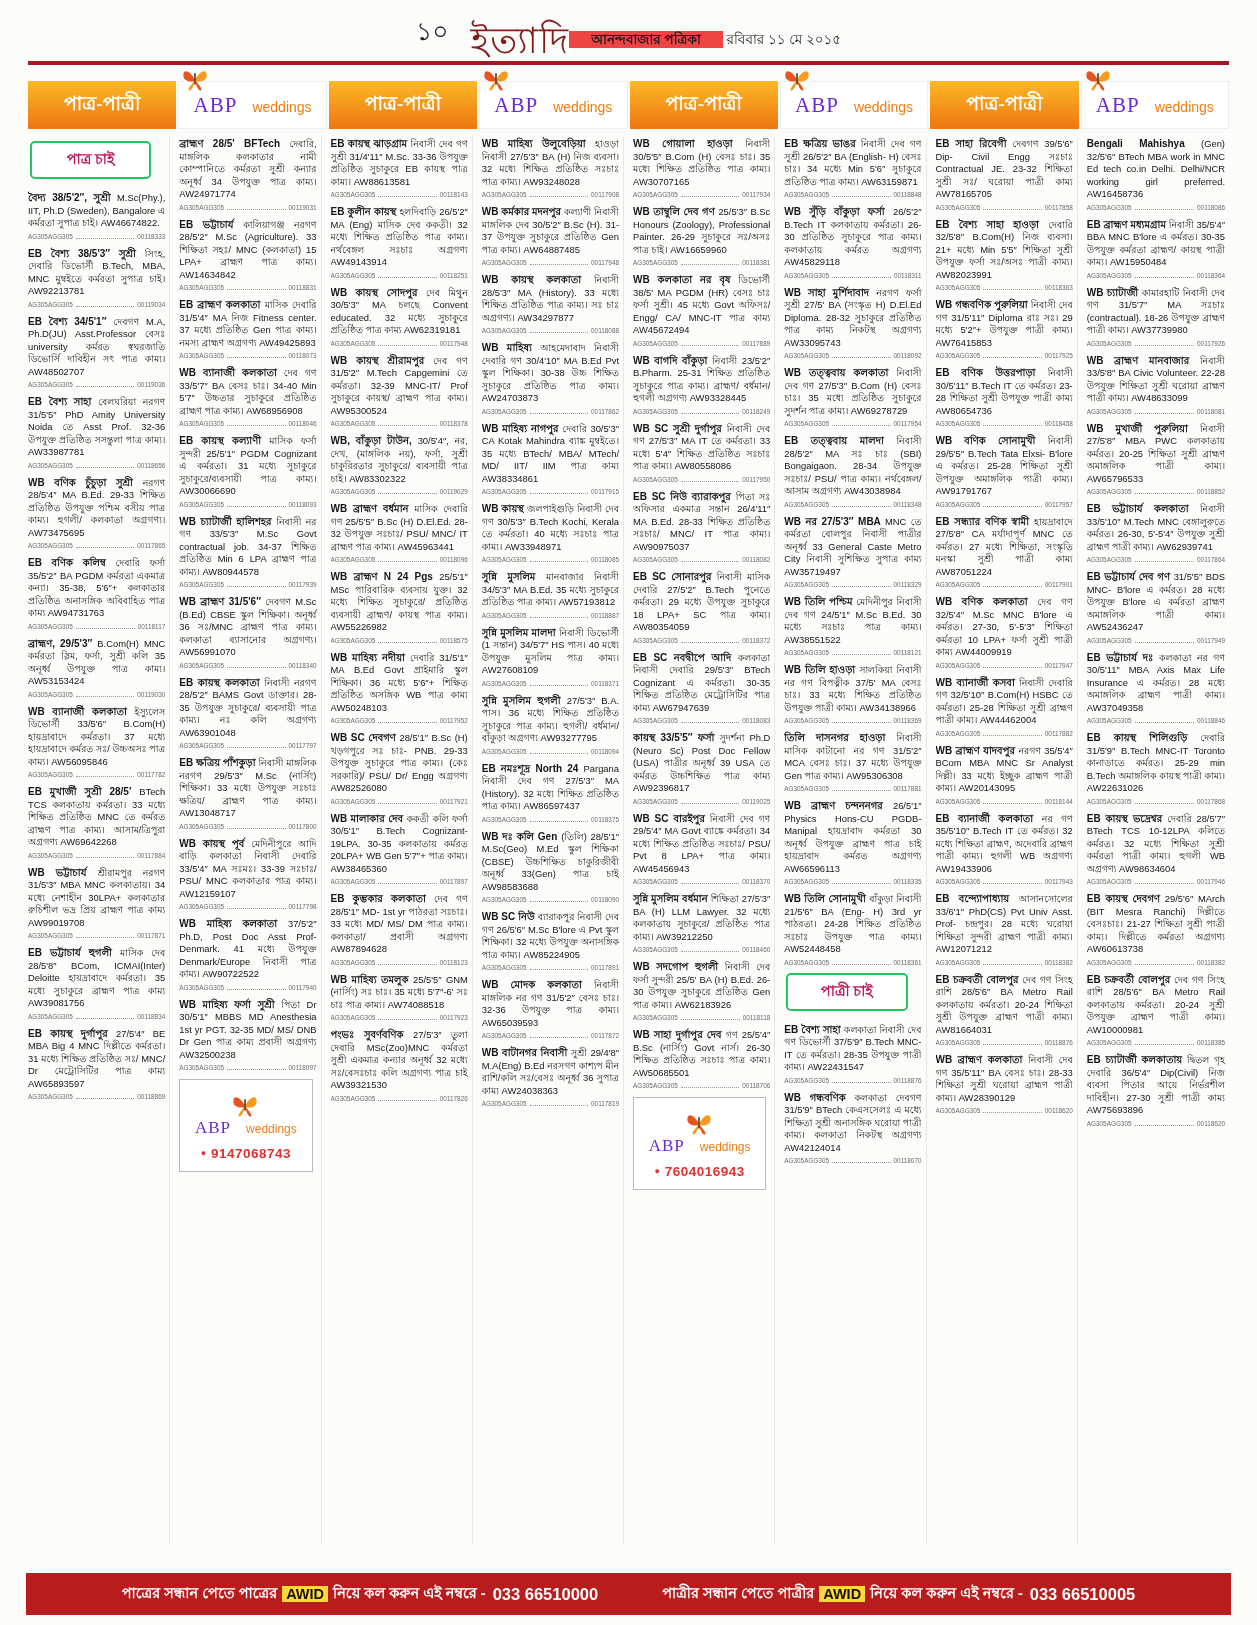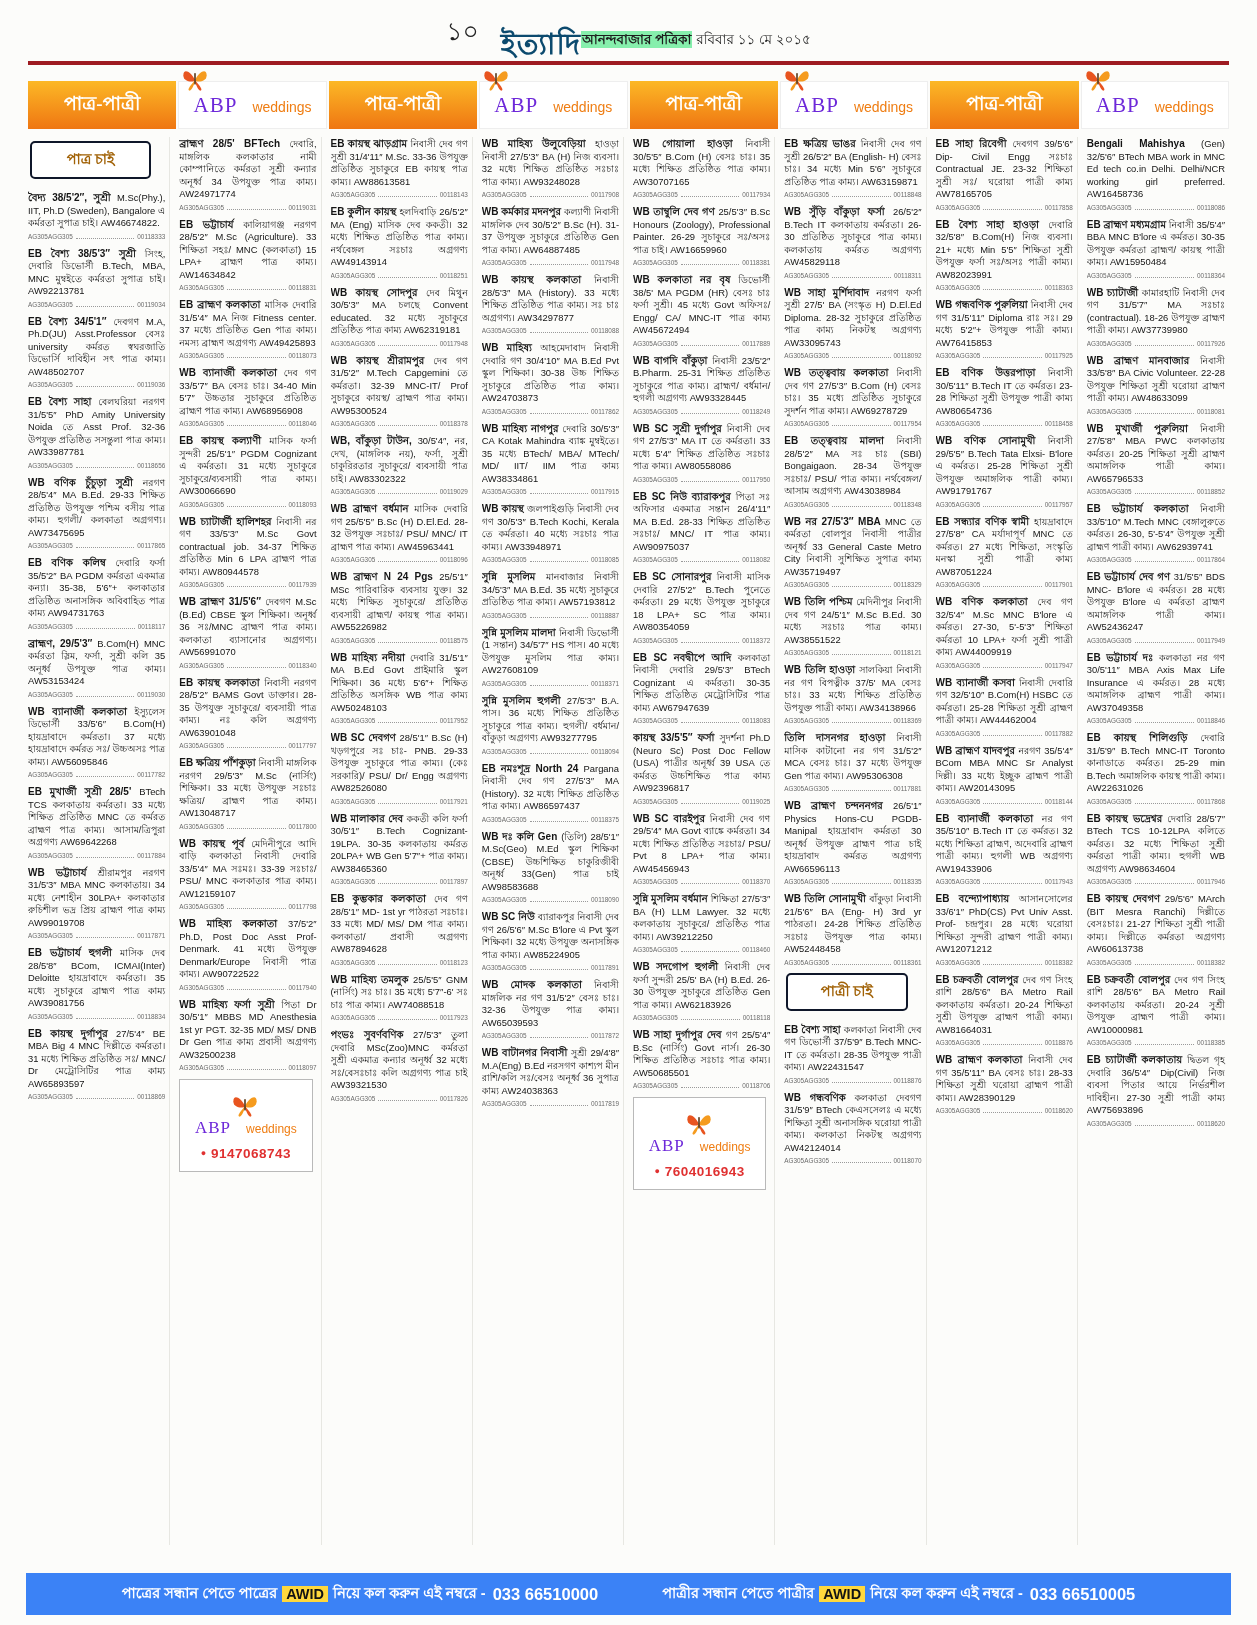--- a/index.html
+++ b/index.html
@@ -2,51 +2,51 @@
 <html><head>
 <meta charset="utf-8">
 <style>
   *{margin:0;padding:0;box-sizing:border-box}
   html,body{width:1257px;height:1625px}
   body{background:#fcfcfa;font-family:"Liberation Sans",sans-serif;color:#141414;position:relative;overflow:hidden}
   
   .masthead{display:flex;align-items:flex-end;justify-content:center;padding:12px 30px 2px}
   .mh-left{display:flex;align-items:flex-end;gap:22px}
   .pageno{font-family:"Liberation Serif",serif;font-size:25px;color:#222;padding-bottom:2px}
-  .section-title{font-family:"Liberation Serif",serif;font-size:29px;font-weight:bold;color:#0c4a6e;line-height:.85;letter-spacing:1px}
+  .section-title{font-family:"Liberation Serif",serif;font-size:36px;font-weight:normal;color:#7f1d1d;line-height:.85;letter-spacing:1px}
   .paper-info{font-size:13.5px;color:#1d1d1d;padding-bottom:5px}
-  .paper-info .hl{background:#86efac;padding:1px 1px;font-weight:bold}
+  .paper-info .hl{background:#ef4444;padding:1px 22px;font-weight:bold}
   .rule{height:4px;background:#9e1b21;margin:2px 28px 0}
   
   #strip{display:grid;grid-template-columns:repeat(8,1fr);gap:2px;margin:16px 28px 4px}
   .cat{background:linear-gradient(180deg,#fcb826,#ef7612);color:#fff;font-weight:bold;font-size:19px;text-align:center;padding:8px 0;font-family:"Liberation Serif",serif}
   .brand{position:relative;display:flex;align-items:center;justify-content:center;background:#fff;border:1px solid #eee;padding:8px 0}
   .brand .bfly{position:absolute;left:2px;top:-14px}
   .abp{font-family:"Liberation Serif",serif;font-weight:normal;font-size:21px;color:#6d28d9;letter-spacing:1px}
   .wd{font-size:14px;color:#ef7d12;margin-left:15px}
   
   #columns{display:grid;grid-template-columns:repeat(8,1fr);gap:9px;margin:8px 28px 0;height:1408px;overflow:hidden}
   .col{overflow:hidden;padding-right:4px;border-right:1px solid #e7e7e2}
   .col:last-child{border-right:none}
-  .sec-box{border:2px solid #0f172a;color:#a16207;font-weight:bold;font-size:14.5px;text-align:center;border-radius:5px;padding:5px 4px;margin:4px 14px 12px 2px;font-family:"Liberation Serif",serif;background:#fff}
+  .sec-box{border:2px solid #22c55e;color:#be185d;font-weight:bold;font-size:14.5px;text-align:center;border-radius:5px;padding:5px 4px;margin:4px 14px 12px 2px;font-family:"Liberation Serif",serif;background:#fff}
   .ad{margin-bottom:1px}
   .ad-text{font-size:9.4px;line-height:1.33;text-align:justify}
   .ad-title{font-size:10px}
   .aw{white-space:nowrap}
   .ref{display:flex;align-items:flex-end;gap:3px;font-size:6.4px;color:#6a6a6a;margin:3px 0 7px}
   .ref .dots{flex:1;border-bottom:1px dotted #9a9a9a;margin-bottom:1px}
   
   .promo{border:1px solid #b9b9b9;margin:8px 4px 6px 0;padding:14px 4px 10px;text-align:center;position:relative;background:#fff}
   .promo .bfly{display:inline-block;vertical-align:middle;margin-right:2px}
   .promo .abp{font-size:17px}
   .promo .wd{font-size:12px}
   .promo .ph{color:#e03131;font-weight:bold;font-size:13.5px;margin-top:8px;letter-spacing:.5px}
   .promo .dot{font-size:9px;vertical-align:2px}
   
-  .footer{position:absolute;left:26px;right:26px;bottom:10px;background:#3b82f6;color:#fff;display:flex;justify-content:center;gap:64px;padding:9px 16px;font-weight:bold;font-size:14.5px;align-items:center}
+  .footer{position:absolute;left:26px;right:26px;bottom:10px;background:#b91c1c;color:#fff;display:flex;justify-content:center;gap:64px;padding:9px 16px;font-weight:bold;font-size:14.5px;align-items:center}
   .awid{background:#ffd83d;color:#131313;padding:0 4px;margin:0 5px}
   .phone{font-size:16.5px;margin-left:7px;white-space:nowrap}
   .footer-seg{display:flex;align-items:center;white-space:nowrap}
 </style>
 </head>
 <body>
 
 <div class="masthead">
   <div class="mh-left">
     <span class="pageno">১০</span>

